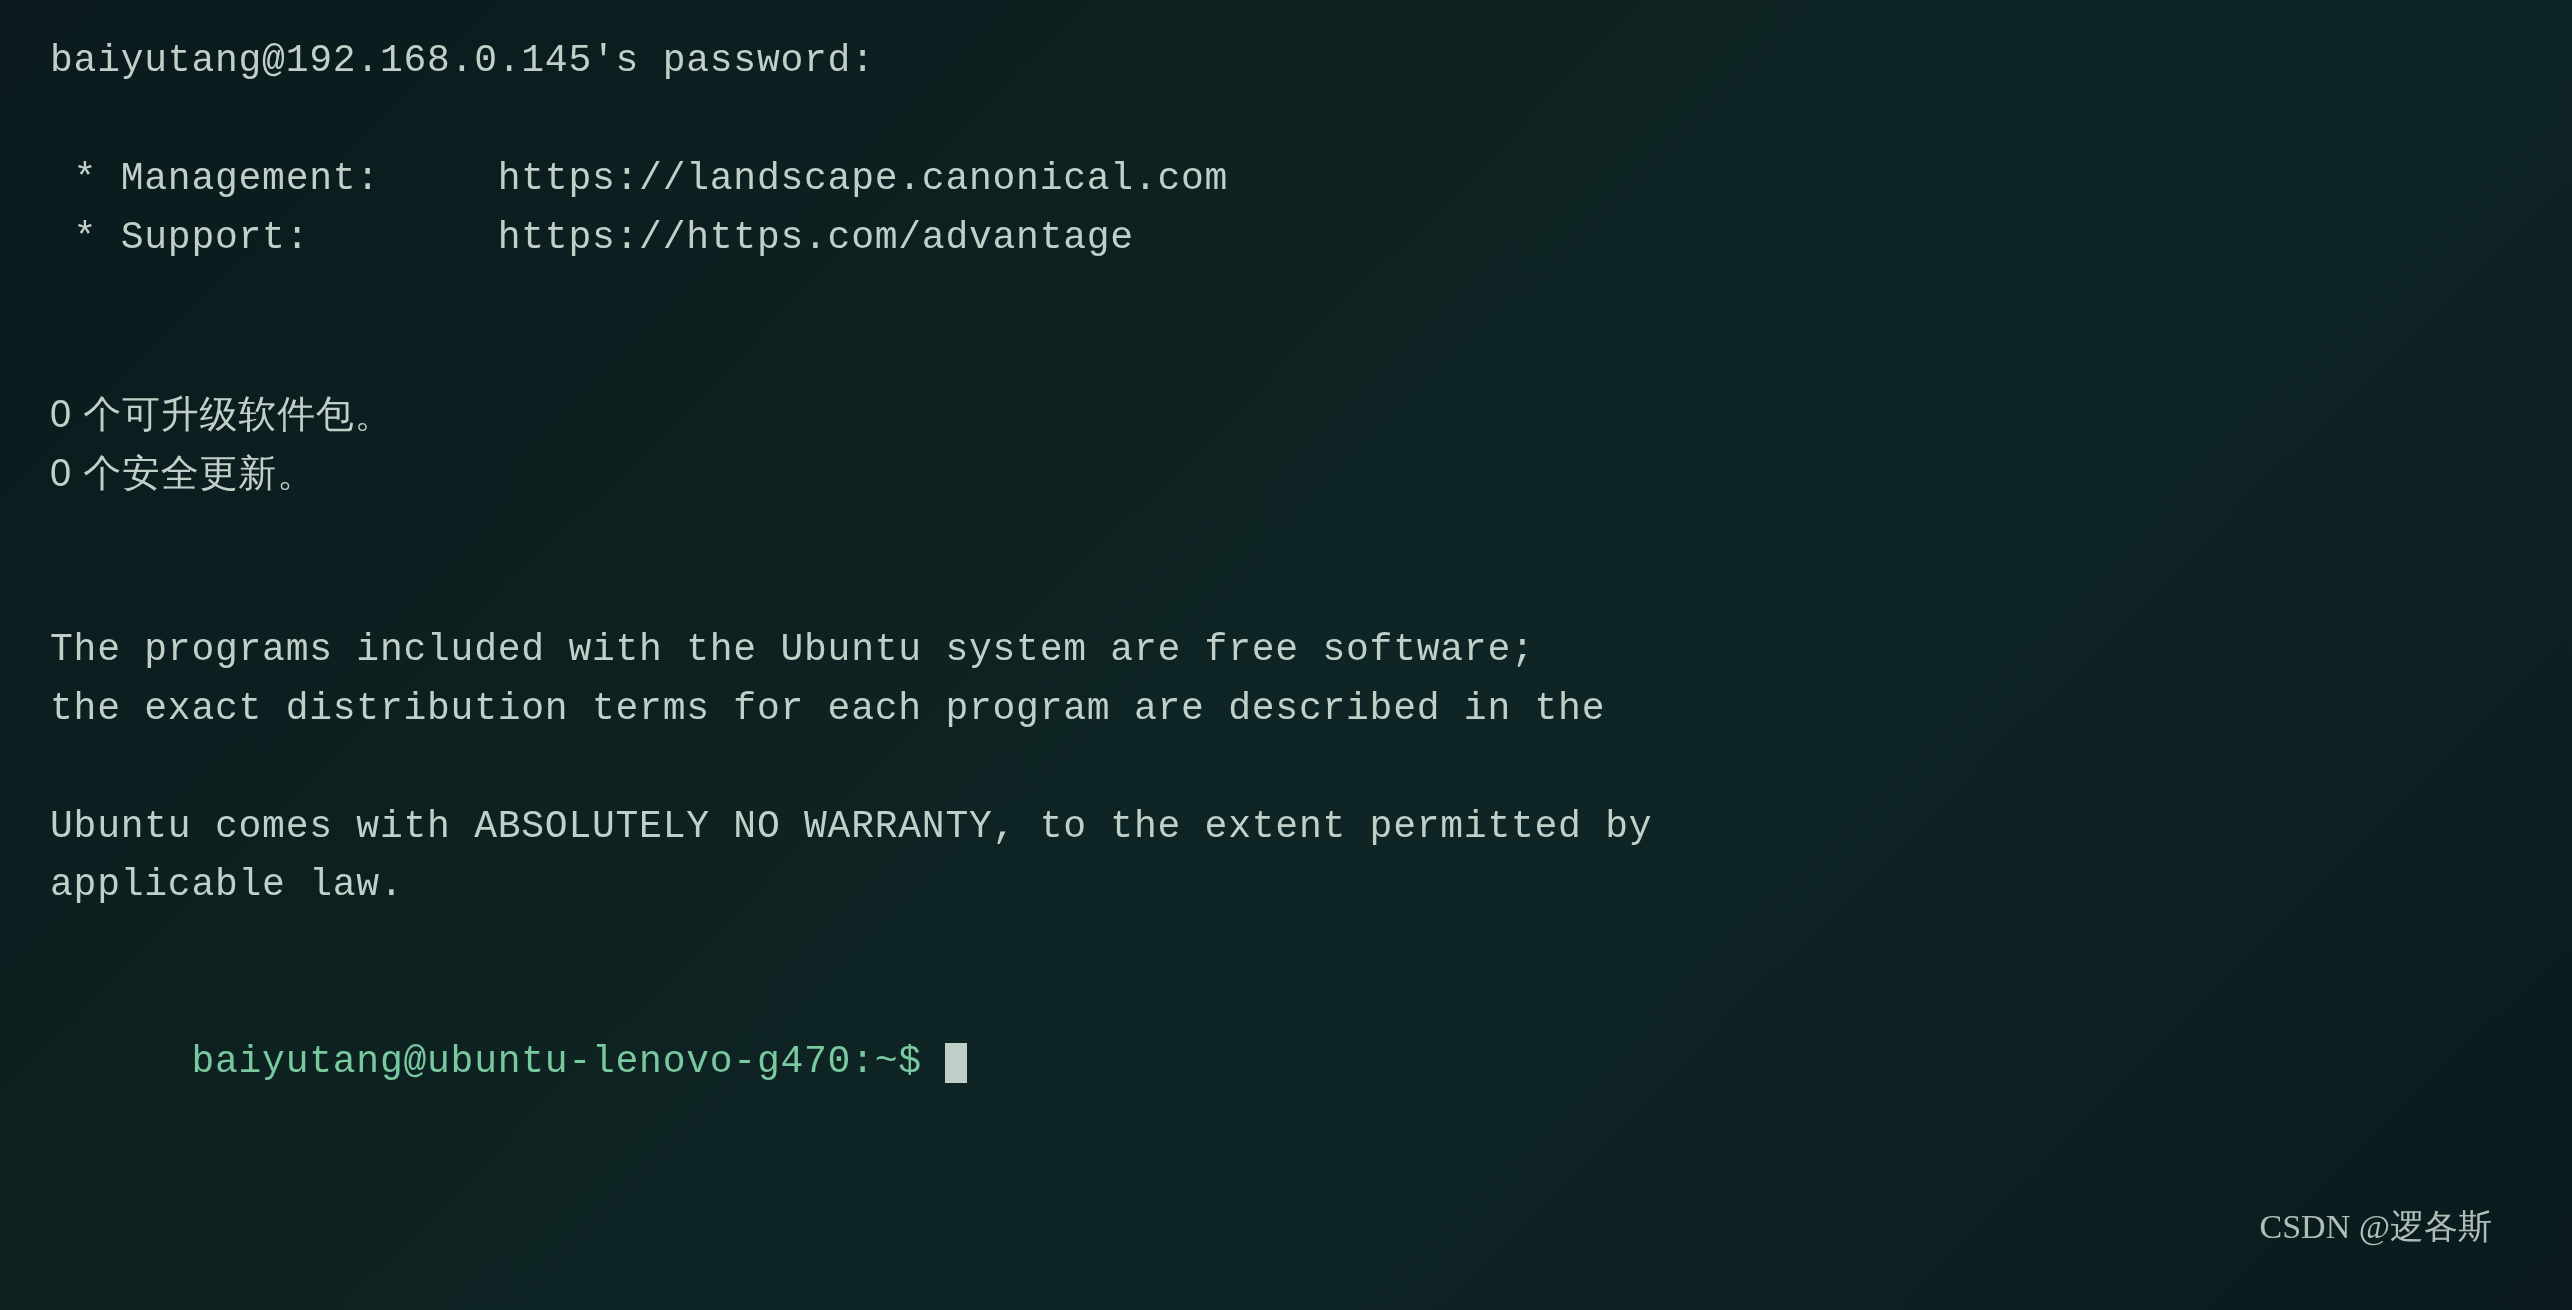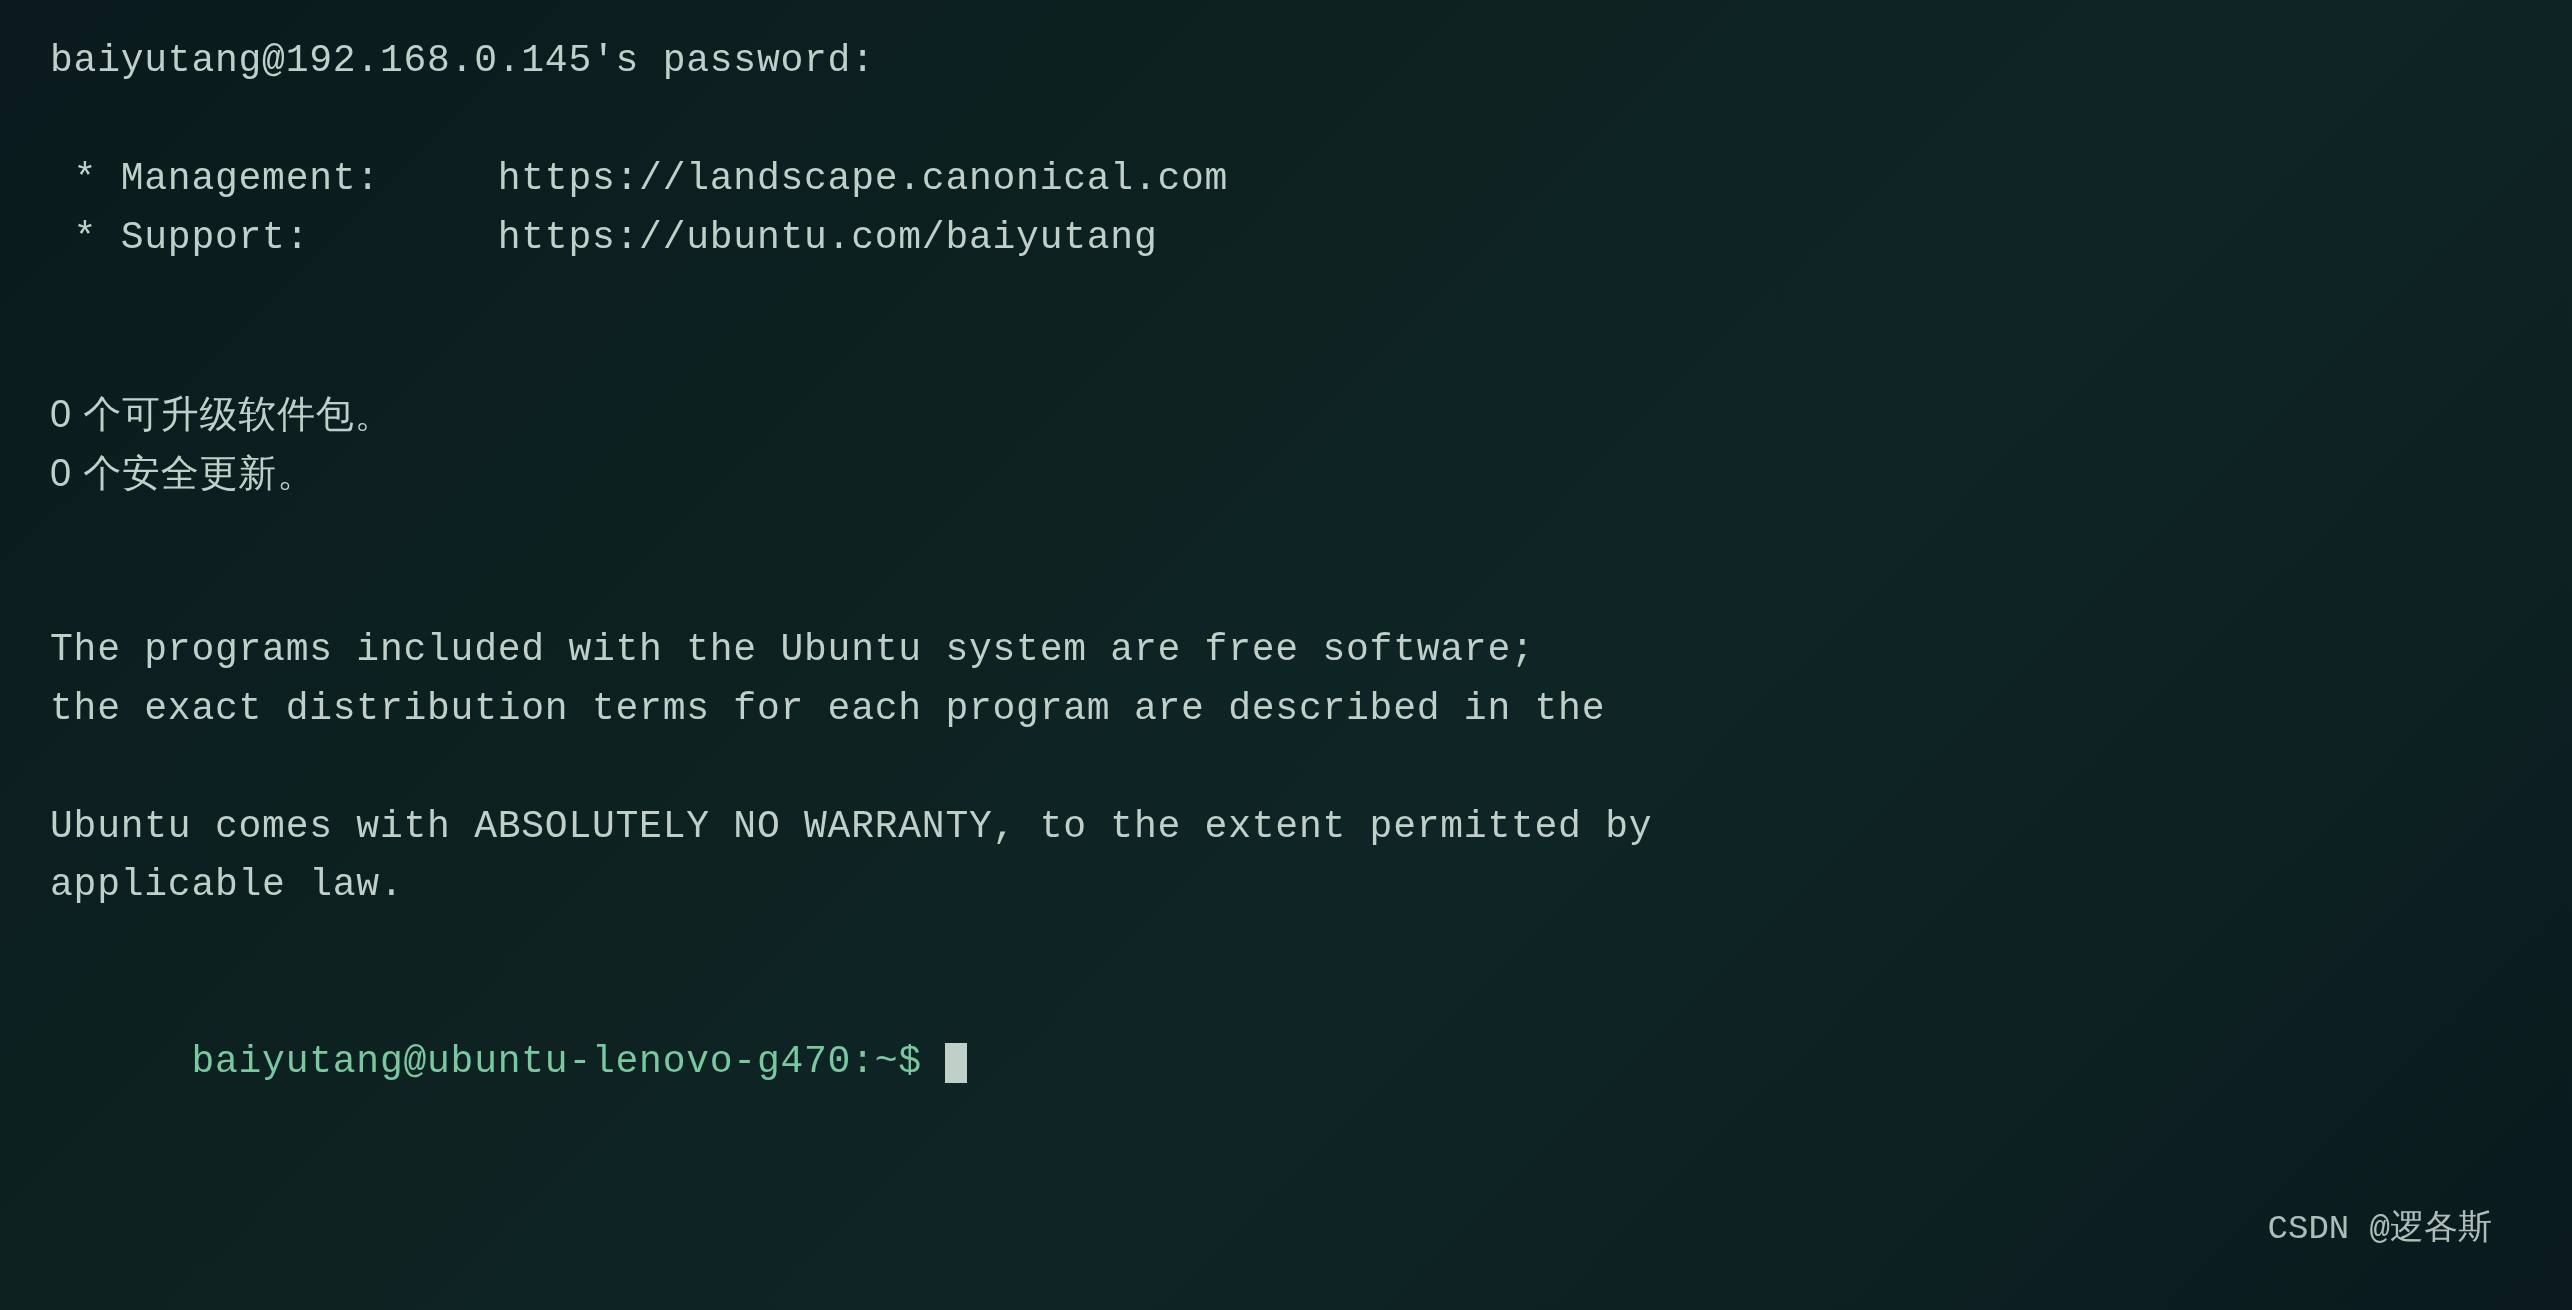--- a/index.html
+++ b/index.html
@@ -66,35 +66,35 @@
     @keyframes blink {
       0%, 100% { opacity: 1; }
       50% { opacity: 0; }
     }
 
     .watermark {
       position: absolute;
       bottom: 60px;
       right: 80px;
       color: #c0d0c8;
-      font-family: Liberation Mono, monospace;
+      font-family: Liberation Serif, serif;
       font-size: 34px;
       opacity: 0.9;
     }
   </style>
 </head>
 <body>
 
 <div class="terminal">
   <div class="terminal-content">
 
     <span class="line text-normal">baiyutang@192.168.0.145's password:</span>
     <span class="line-empty"></span>
     <span class="line text-normal"> * Management:     https://landscape.canonical.com</span>
-    <span class="line text-normal"> * Support:        https://ubuntu.com/baiyutang</span>
+    <span class="line text-normal"> * Support:        https://https.com/advantage</span>
     <span class="line-empty"></span>
     <span class="line-empty"></span>
     <span class="line text-chinese">0 个可升级软件包。</span>
     <span class="line text-chinese">0 个安全更新。</span>
     <span class="line-empty"></span>
     <span class="line-empty"></span>
     <span class="line text-normal">The programs included with the Ubuntu system are free software;</span>
     <span class="line text-normal">the exact distribution terms for each program are described in the</span>
     <span class="line-empty"></span>
     <span class="line text-normal">Ubuntu comes with ABSOLUTELY NO WARRANTY, to the extent permitted by</span>

